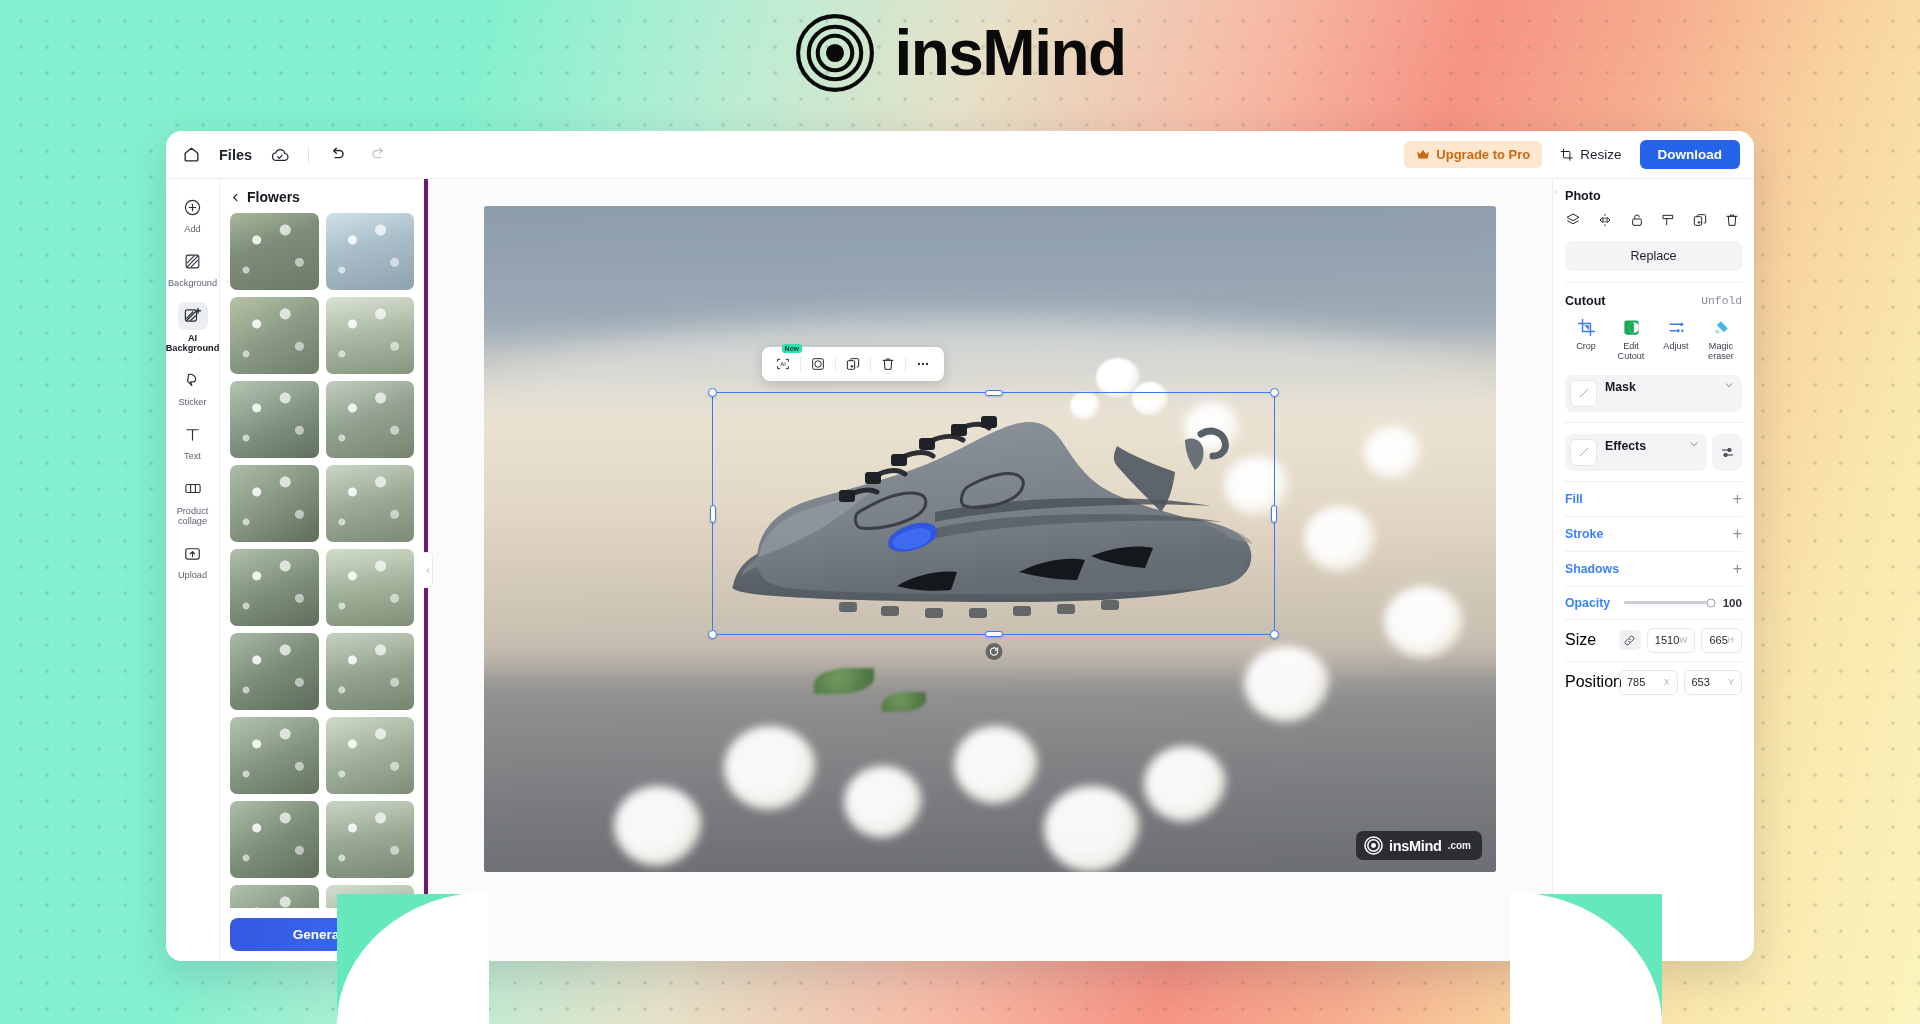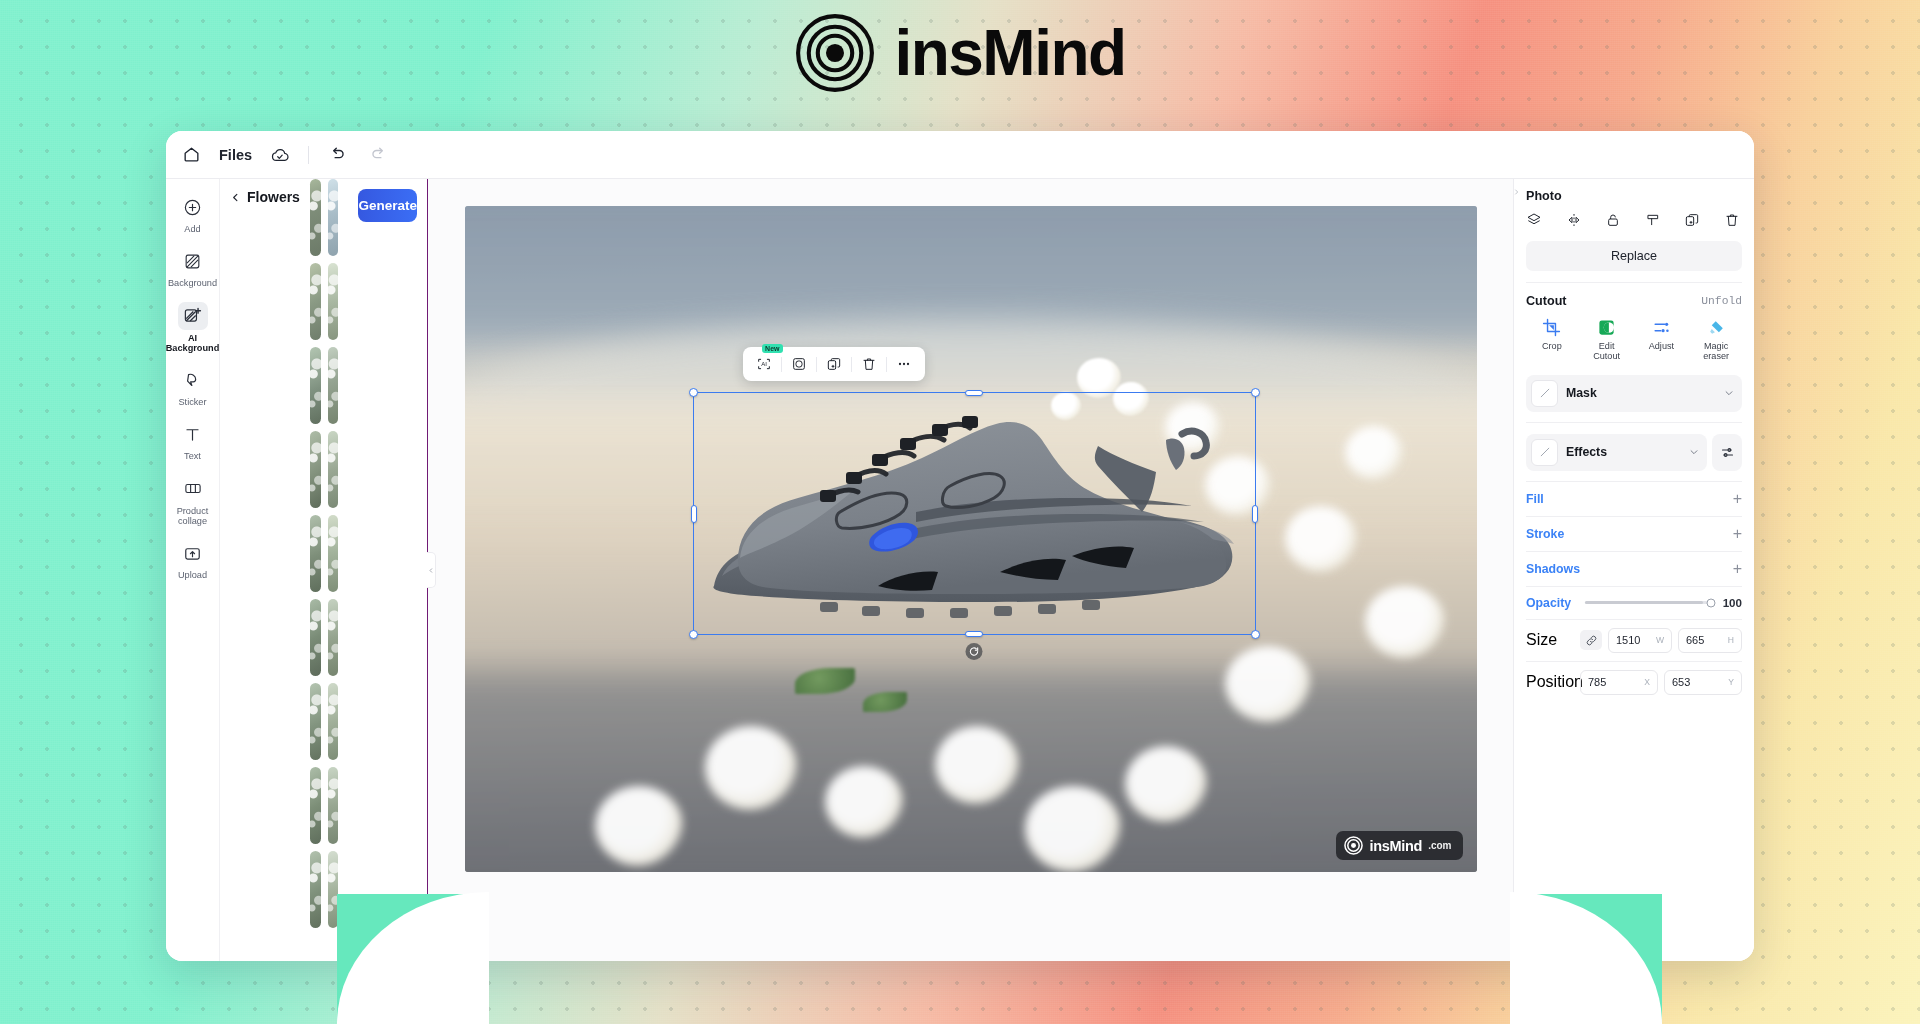--- a/index.html
+++ b/index.html
@@ -131,22 +131,22 @@
   .rail-item.active .ri-box { background: #eceef1; }
   .rail-item .ri-label {
     font-size: 9.2px; color: #5c6270; text-align: center; line-height: 1.12;
   }
   .rail-item.active .ri-label { color: #15181f; font-weight: 700; }
 
   
   #panel {
     width: 208px; flex: none;
     background: #fff;
-    border-right: 1px solid #701a75;
-    display: flex; flex-direction: row;
+    border-right: 4px solid #701a75;
+    display: flex; flex-direction: column;
     position: relative;
   }
   #panel-head {
     height: 34px; flex: none;
     display: flex; align-items: center; gap: 6px;
     padding: 2px 0 0 10px;
   }
   #panel-head .chev { color: #20242e; font-size: 13px; }
   #panel-head .ptitle { font-size: 14px; font-weight: 700; color: #15181f; }
   #grid {
@@ -278,21 +278,21 @@
     border-radius: 7px;
     padding: 5px 11px 5px 8px;
     display: flex; align-items: center; gap: 6px;
     color: #fff;
   }
   #watermark .wm-text { font-size: 14.5px; font-weight: 600; letter-spacing: -.3px; }
   #watermark .wm-tld { font-size: 10px; font-weight: 600; opacity: .92; }
 
   
   #inspector {
-    width: 241px; flex: none;
+    width: 202px; flex: none;
     background: #fff;
     border-left: 1px solid #ececf0;
     padding: 10px 12px 0;
     display: flex; flex-direction: column;
     position: relative;
   }
   #insp-collapse {
     position: absolute; left: -1px; top: 8px;
     font-size: 8px; color: #b7bbc4;
   }
@@ -323,21 +323,21 @@
     display: flex; flex-direction: column; align-items: center; gap: 4px;
     cursor: pointer;
   }
   .tool .t-lab {
     font-size: 9.1px; color: #3a3f4a; text-align: center; line-height: 1.15;
   }
   .chip-row {
     display: flex; align-items: center; gap: 5px; margin-bottom: 10px;
   }
   .chip {
-    flex: 1; display: flex; align-items: center; gap: 8px;
+    flex: 1; display: flex; align-items: flex-start; gap: 8px;
     background: #f4f4f6; border-radius: 8px;
     padding: 5px 8px 5px 5px; cursor: pointer;
   }
   .chip .sw {
     width: 27px; height: 27px; border-radius: 6px; background: #fff;
     border: 1px solid #e7e7eb;
     display: flex; align-items: center; justify-content: center;
   }
   .chip .c-lab { font-size: 12.3px; font-weight: 700; color: #15181f; flex: 1; }
   .chip .c-chev { color: #7b808c; font-size: 9px; }
@@ -448,20 +448,40 @@
             </svg>
         </span>
         <span class="tb-icon dim">
           <svg width="19" height="19" viewBox="0 0 24 24" fill="none" stroke="currentColor" stroke-width="1.7" stroke-linecap="round" stroke-linejoin="round">
               <path d="M16 7H9.5a4.5 4.5 0 0 0 0 9H15"></path>
               <path d="M13.5 4l3.3 3.2-3.3 3.2"></path>
             </svg>
         </span>
       </div>
 
+      <div class="tb-right">
+        <div class="btn-upgrade">
+          <span>
+            <svg width="14" height="12" viewBox="0 0 24 20" fill="currentColor">
+                <path d="M2 4l4.6 4.4L12 1.6l5.4 6.8L22 4l-2 12H4z"></path>
+              </svg>
+          </span>
+          <span>Upgrade to Pro</span>
+        </div>
+        <div class="btn-resize">
+          <span>
+            <svg width="14" height="14" viewBox="0 0 24 24" fill="none" stroke="currentColor" stroke-width="1.7" stroke-linecap="round" stroke-linejoin="round">
+                <path d="M6 2v14a1 1 0 0 0 1 1h14"></path>
+                <path d="M2 6h14a1 1 0 0 1 1 1v14"></path>
+              </svg>
+          </span>
+          <span>Resize</span>
+        </div>
+        <div class="btn-download">Download</div>
+      </div>
     </div>
 
     <div id="wbody">
 
       <div id="rail">
 
         <div class="rail-item">
           <span class="ri-box">
             <svg width="19" height="19" viewBox="0 0 24 24" fill="none" stroke="currentColor" stroke-width="1.5">
                 <circle cx="12" cy="12" r="9"></circle>

